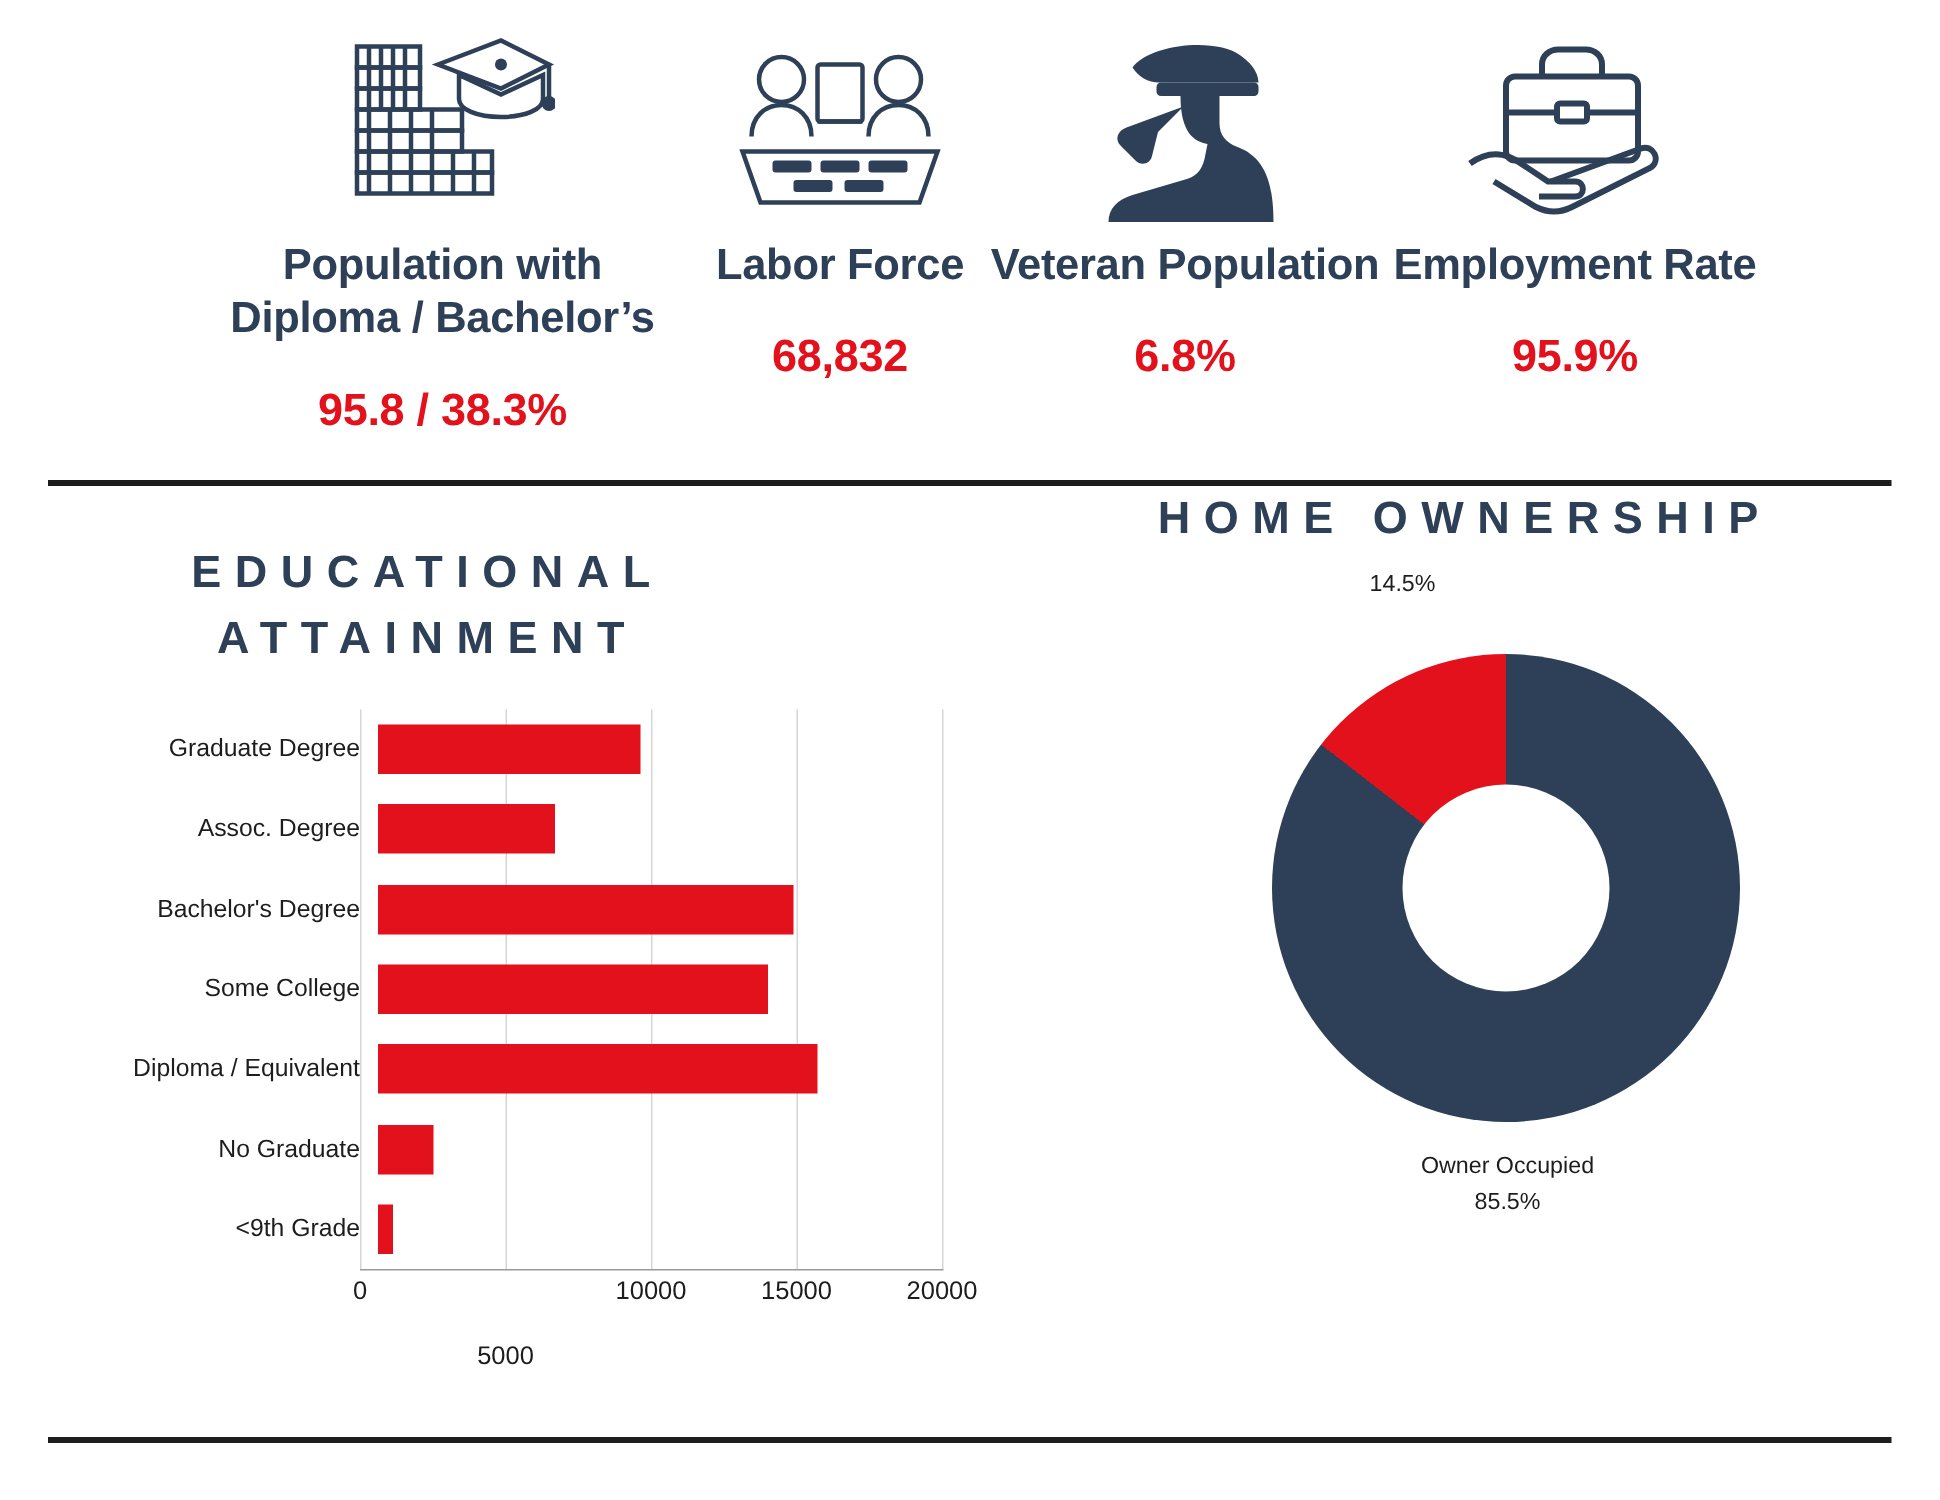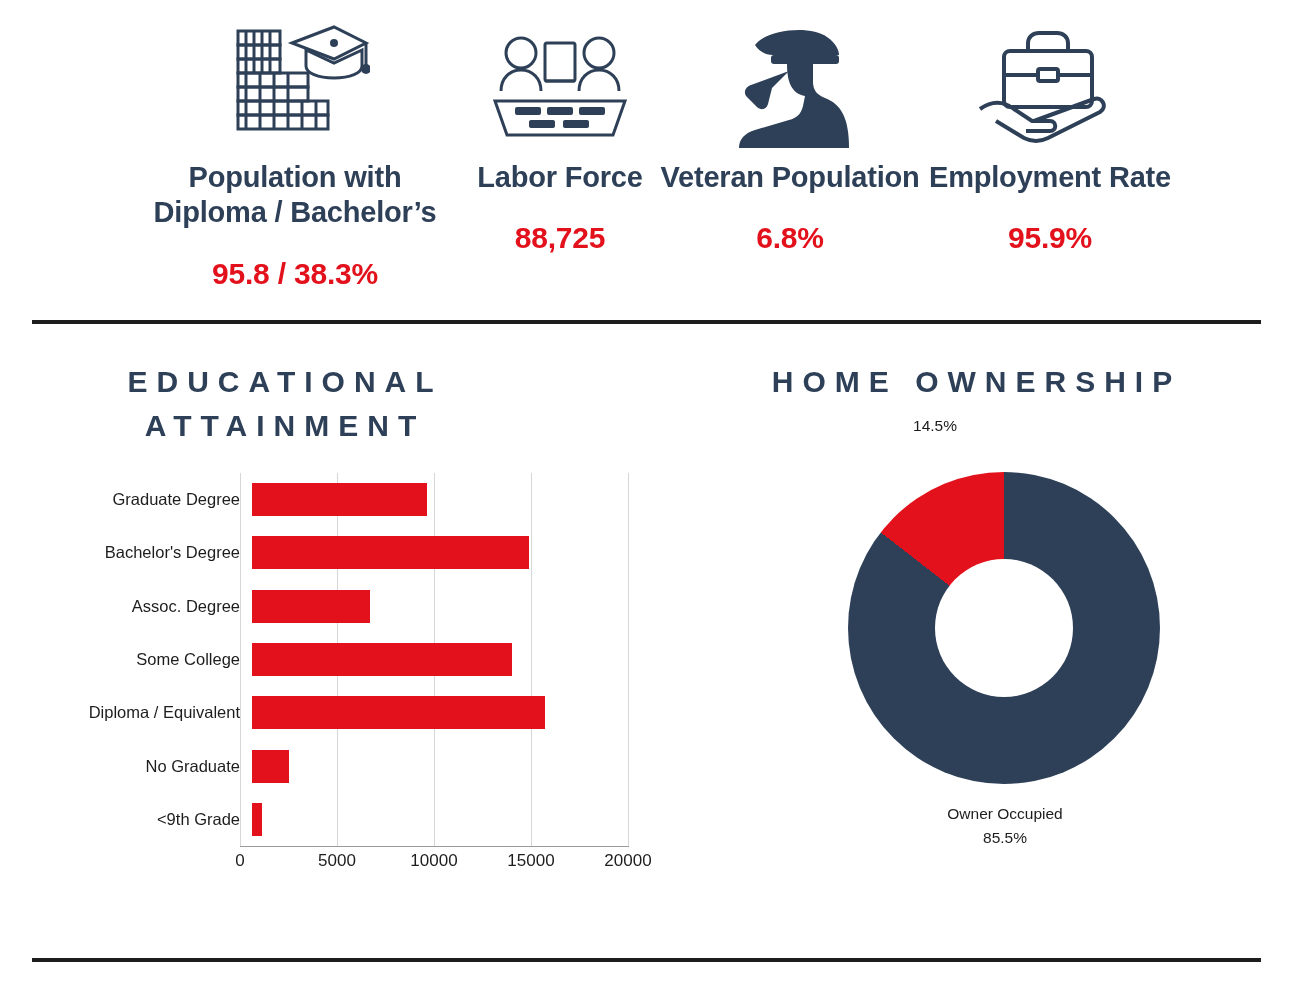--- a/index.html
+++ b/index.html
@@ -76,21 +76,21 @@
 
   
   .panels {
     display: flex;
     flex-direction: row;
   }
   .panel {
     box-sizing: border-box;
   }
   .panel-left { width: 660px; padding-top: 36px; }
-  .panel-right { width: 633px; padding-top: 36px; }
+  .panel-right { width: 633px; }
 
   .panel-title {
     text-align: center;
     font-size: 30px;
     font-weight: bold;
     letter-spacing: 9px;
     color: #2e4057;
     line-height: 1.45;
   }
   .panel-title.left { padding-left: 30px; padding-right: 120px; }
@@ -253,21 +253,21 @@
         <g fill="#2e4057">
           <rect x="30" y="84" width="26" height="8" rx="2"></rect>
           <rect x="62" y="84" width="26" height="8" rx="2"></rect>
           <rect x="94" y="84" width="26" height="8" rx="2"></rect>
           <rect x="44" y="97" width="26" height="8" rx="2"></rect>
           <rect x="78" y="97" width="26" height="8" rx="2"></rect>
         </g>
       </svg>
     </div>
     <div class="kpi-label">Labor Force</div>
-    <div class="kpi-value">88,725</div>
+    <div class="kpi-value">68,832</div>
   </div>
 
   <div class="kpi kpi-3">
     <div class="kpi-icon">
       <svg width="150" height="125" viewBox="0 0 150 125" aria-hidden="true">
         <g fill="#2e4057">
           <path d="M40 22 C52 6 96 2 112 14 C122 21 124 28 124 32 L58 32 C50 32 44 28 40 22 Z"></path>
           <rect x="56" y="32" width="68" height="9" rx="3"></rect>
           <path d="M72 41 c0 20 6 30 18 32 l-2 10 c-2 8 -6 12 -14 14 l-34 10 c-10 3 -16 9 -16 18 h110 c0 -30 -8 -44 -24 -50 c-8 -3 -12 -8 -12 -16 V41 Z"></path>
           <path d="M74 48 L36 62 c-6 2 -8 8 -4 12 l10 10 c4 4 10 2 11 -3 l4 -16 z"></path>
@@ -315,29 +315,29 @@
       </div>
 
       <div class="bar-rows">
         <div class="bar-row">
           <div class="bar-cat">Graduate Degree</div>
           <div class="bar-track">
             <div class="bar-fill" style="width:174.6px;"></div>
           </div>
         </div>
         <div class="bar-row">
+          <div class="bar-cat">Assoc. Degree</div>
+          <div class="bar-track">
+            <div class="bar-fill" style="width:118.3px;"></div>
+          </div>
+        </div>
+        <div class="bar-row">
           <div class="bar-cat">Bachelor's Degree</div>
           <div class="bar-track">
             <div class="bar-fill" style="width:277.4px;"></div>
-          </div>
-        </div>
-        <div class="bar-row">
-          <div class="bar-cat">Assoc. Degree</div>
-          <div class="bar-track">
-            <div class="bar-fill" style="width:118.3px;"></div>
           </div>
         </div>
         <div class="bar-row">
           <div class="bar-cat">Some College</div>
           <div class="bar-track">
             <div class="bar-fill" style="width:259.9px;"></div>
           </div>
         </div>
         <div class="bar-row">
           <div class="bar-cat">Diploma / Equivalent</div>
@@ -356,21 +356,21 @@
           <div class="bar-track">
             <div class="bar-fill" style="width:9.7px;"></div>
           </div>
         </div>
       </div>
 
       <div class="axis-line"></div>
 
       <div class="xticks">
         <div class="xtick" style="left:0px;">0</div>
-        <div class="xtick" style="left:97px;">5000</div>
+        <div class="xtick" style="left:97px;margin-top:43px;">5000</div>
         <div class="xtick" style="left:194px;">10000</div>
         <div class="xtick" style="left:291px;">15000</div>
         <div class="xtick" style="left:388px;">20000</div>
       </div>
 
     </div>
   </div>
 
   <div class="panel panel-right">
     <div class="panel-title">HOME OWNERSHIP</div>

